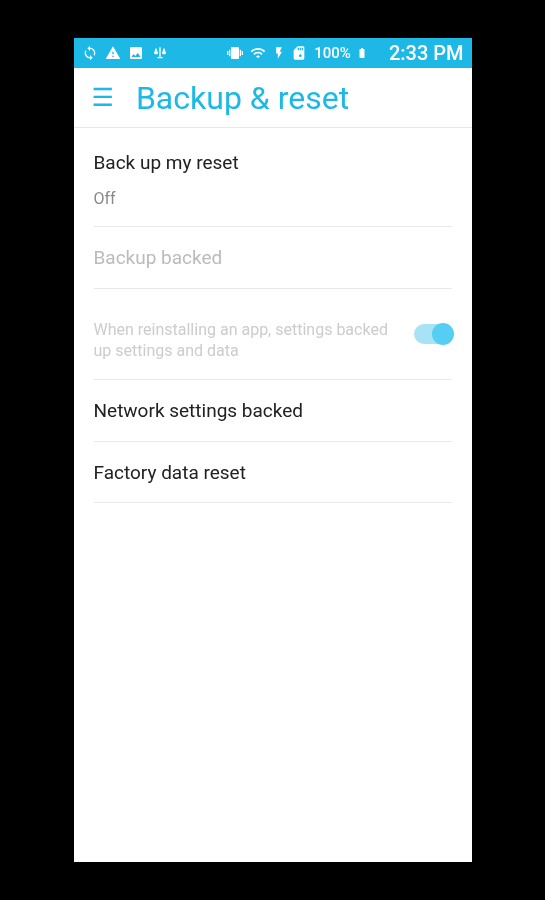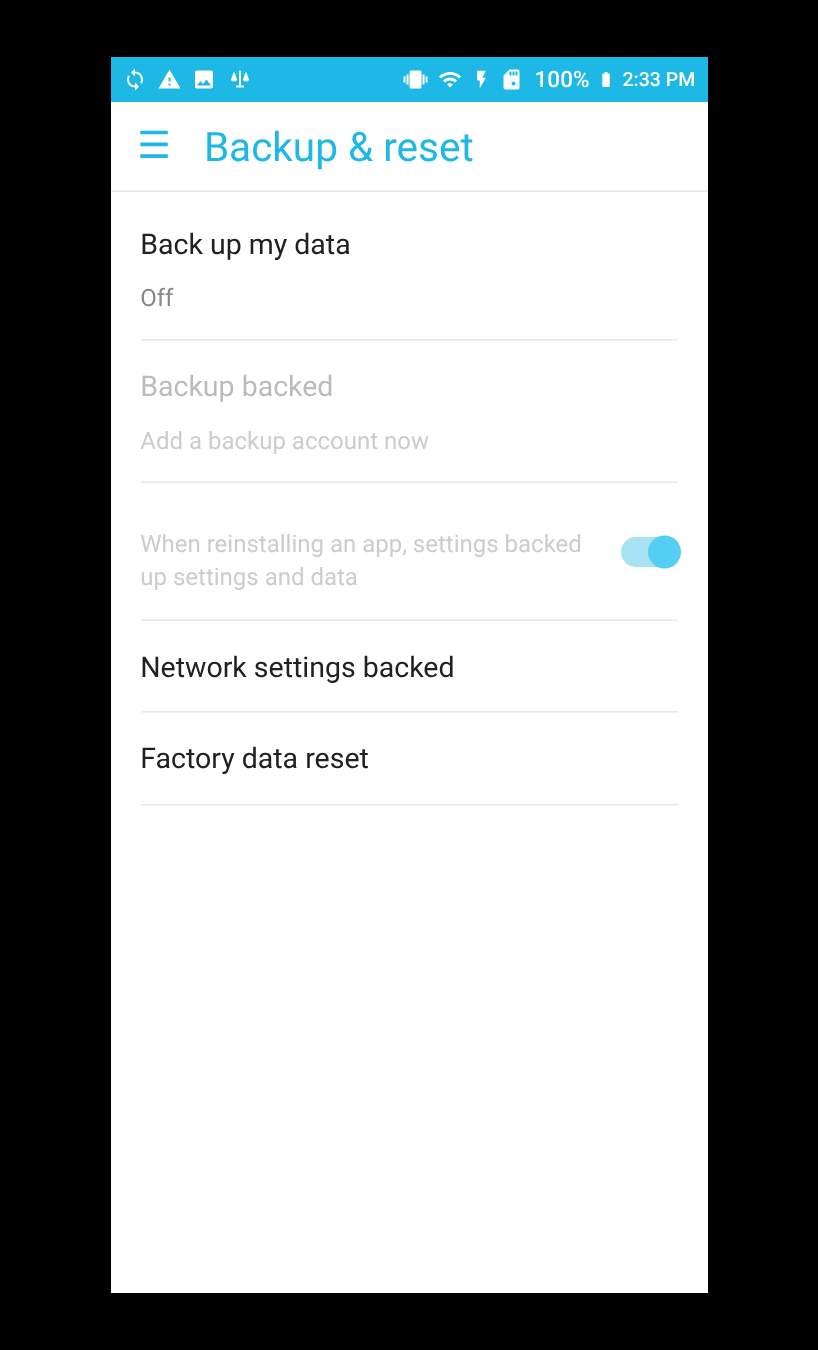--- a/index.html
+++ b/index.html
@@ -60,21 +60,21 @@
       border-bottom: 1px solid #e8e8e8;
     }
     .hamburger {
       color: #1eb8e6;
       font-size: 25px;
       line-height: 1;
       font-weight: 300;
     }
     .app-title {
       color: #1eb8e6;
-      font-size: 27px;
+      font-size: 32px;
       font-weight: 400;
     }
     .content {
       flex: 1;
       background: #fff;
       padding: 0 20px;
     }
     .setting-item {
       padding: 18px 0 17px 0;
       border-bottom: 1px solid #e8e8e8;
@@ -123,22 +123,22 @@
       background: #54cef2;
       border-radius: 50%;
       top: -1px;
       right: -2px;
     }
     .battery-text {
       font-size: 15px;
       margin-left: 2px;
     }
     .time-text {
-      font-size: 13px;
-      margin-left: 0;
+      font-size: 20px;
+      margin-left: 16px;
     }
   </style>
 </head>
 <body>
 
 <div class="device-frame">
   <div class="status-bar">
     <div class="status-left">
       <span class="status-icon">
         <svg width="16" height="16" viewBox="0 0 24 24" fill="#fff">
@@ -193,29 +193,28 @@
   </div>
 
   <div class="app-header">
     <span class="hamburger">☰</span>
     <span class="app-title">Backup &amp; reset</span>
   </div>
 
   <div class="content">
     <div class="setting-item">
       <div class="setting-text">
-        <div class="setting-title">Back up my data</div>
+        <div class="setting-title">Back up my reset</div>
         <div class="setting-subtitle">Off</div>
       </div>
     </div>
 
     <div class="setting-item disabled">
       <div class="setting-text">
         <div class="setting-title">Backup backed</div>
-        <div class="setting-subtitle">Add a backup account now</div>
       </div>
     </div>
 
     <div class="setting-item disabled">
       <div class="setting-text">
         <div class="setting-subtitle">When reinstalling an app, settings backed up settings and data</div>
       </div>
       <div class="toggle"></div>
     </div>
 

